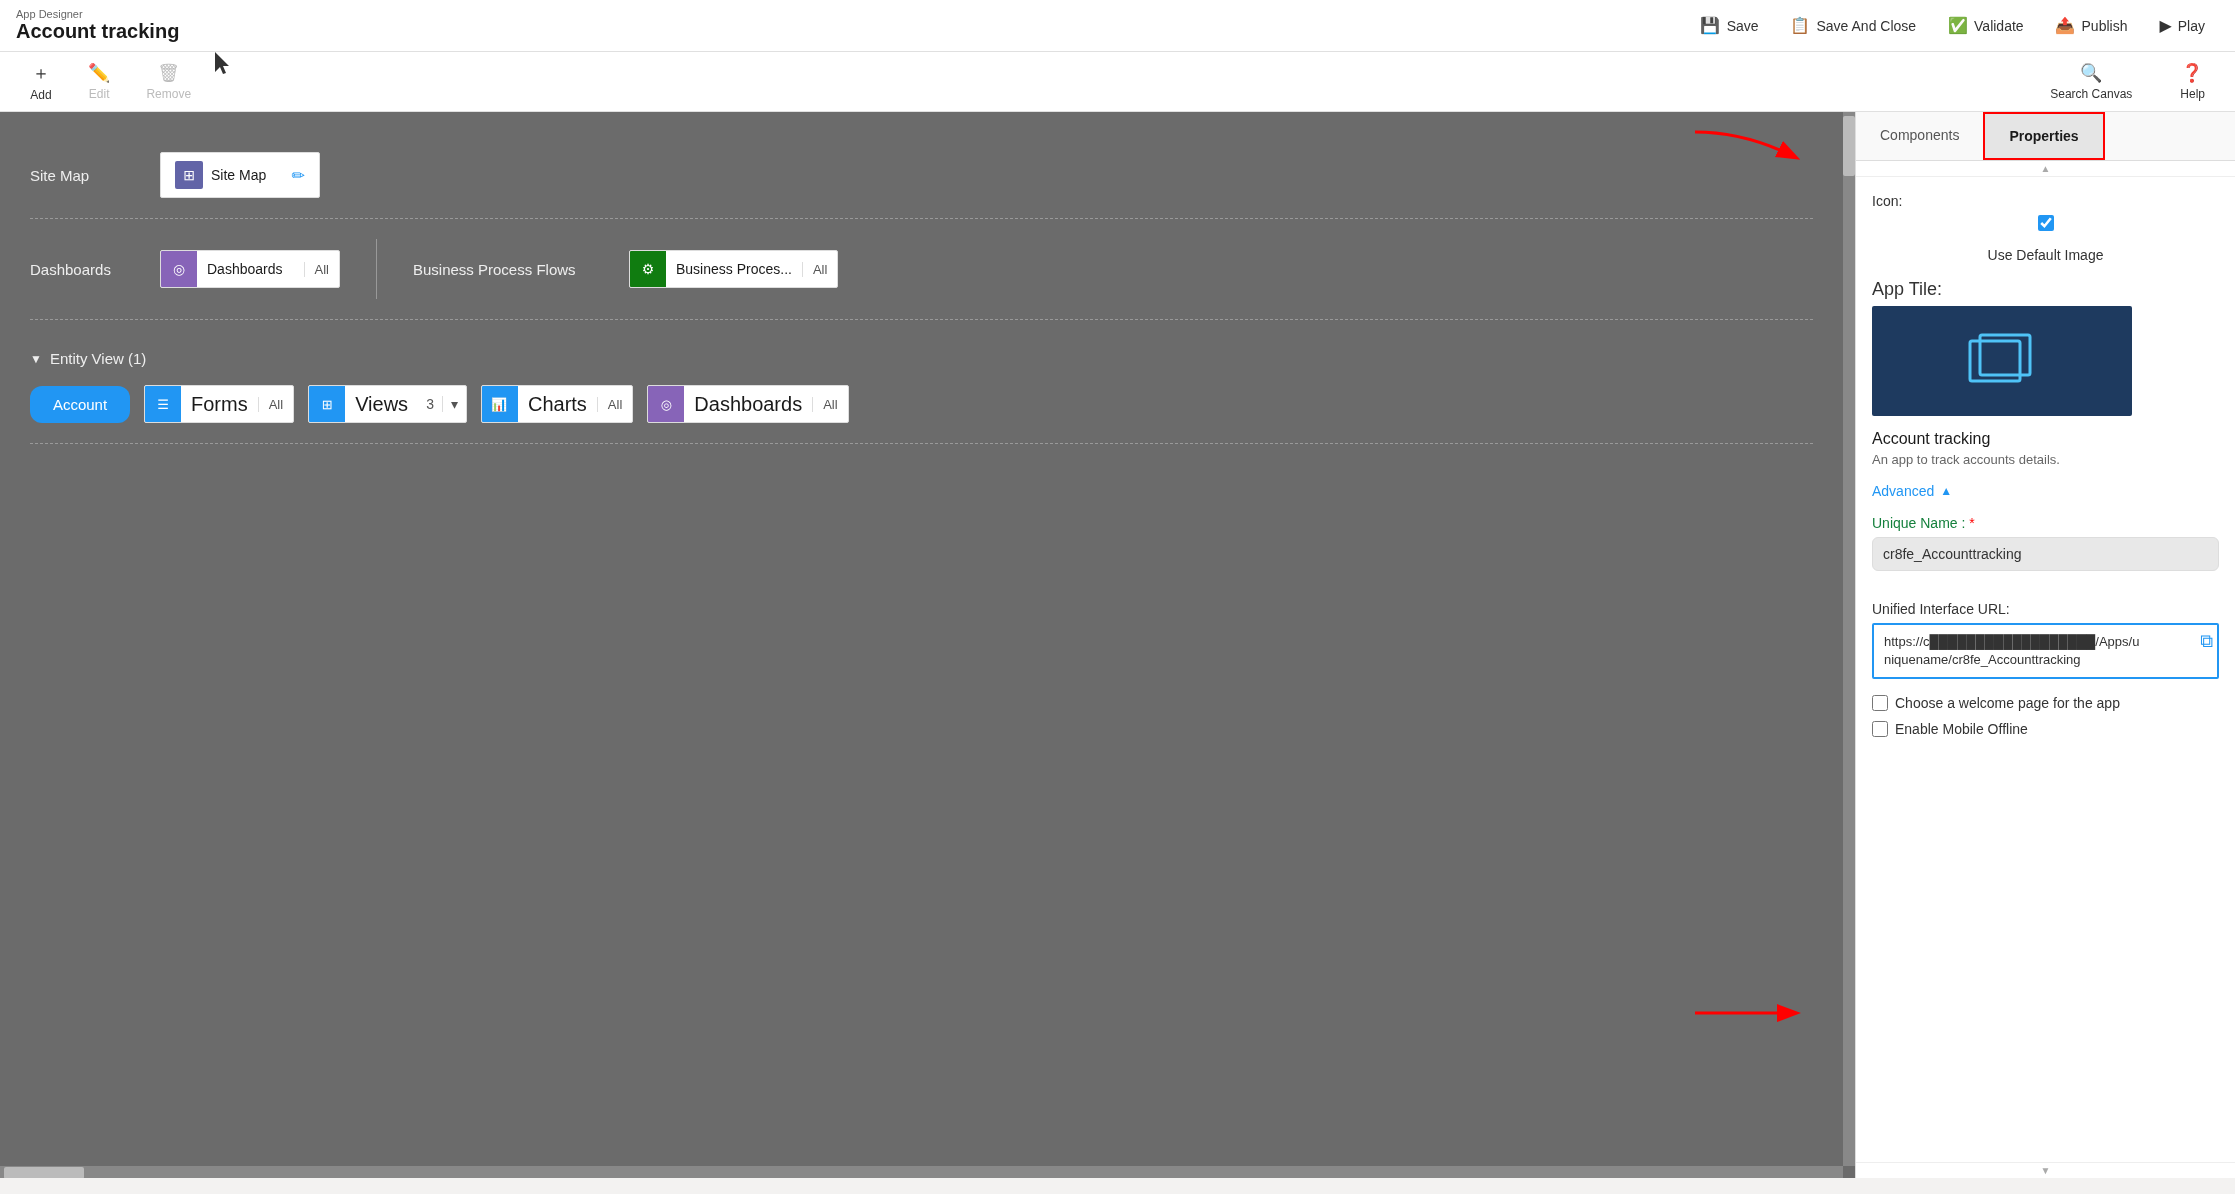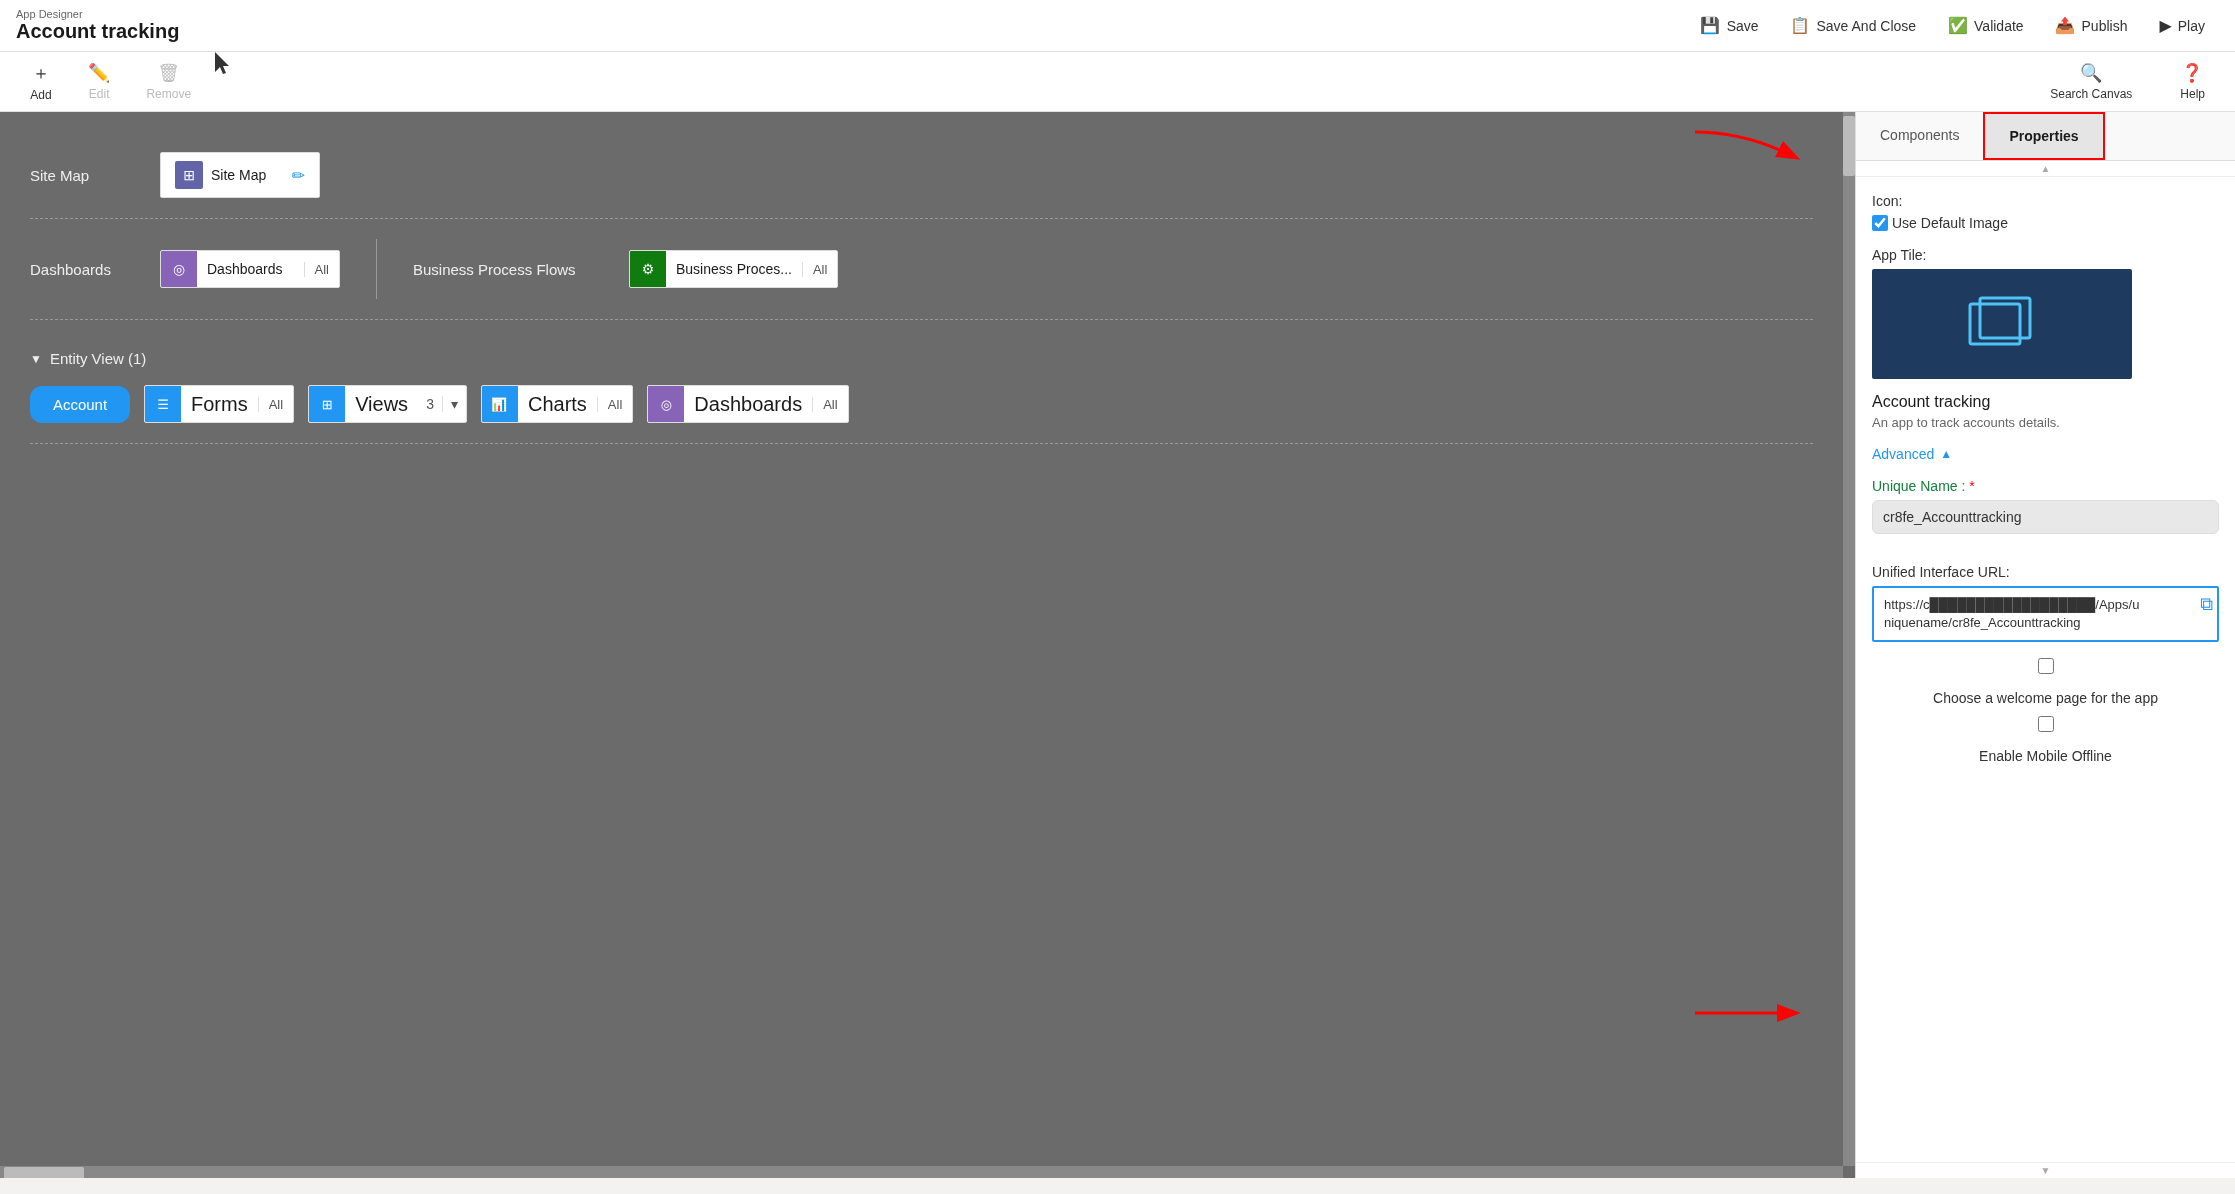--- a/index.html
+++ b/index.html
@@ -164,23 +164,23 @@
     .panel-tab.active { color: #1a1a1a; font-weight: 600; border-bottom: 3px solid #2196f3; background: #fff; }
     .panel-tab.highlighted { border: 2px solid red; background: #e5e5e5; }
 
     .panel-content {
       flex: 1; overflow-y: auto; padding: 16px;
     }
 
     
     .prop-section { margin-bottom: 16px; }
     .prop-label { font-size: 14px; color: #333; margin-bottom: 6px; }
-    .prop-label-bold { font-size: 14px; color: #333; margin-bottom: 6px; font-weight: 500; }
-
-    .checkbox-row { display: flex; gap: 4px; margin-bottom: 10px; }
+    .prop-label-bold { font-size: 18px; color: #333; margin-bottom: 6px; font-weight: 500; }
+
+    .checkbox-row { display: flex; align-items: center; gap: 16px; margin-bottom: 10px; flex-direction: column; }
     .checkbox-row input[type="checkbox"] { width: 16px; height: 16px; accent-color: #2196f3; }
     .checkbox-row label { font-size: 14px; color: #333; }
 
     .app-tile {
       width: 260px; height: 110px; background: #1e3a5f;
       border-radius: 2px; display: flex; align-items: center; justify-content: center;
       margin-bottom: 14px;
     }
 
     .app-tile-name { font-size: 16px; color: #1a1a1a; margin-bottom: 4px; }
@@ -210,21 +210,21 @@
       font-size: 13px; color: #333; border-radius: 2px;
       background: #fff; line-height: 1.4;
       min-height: 56px; word-break: break-all;
     }
     .url-copy-btn {
       position: absolute; right: 6px; top: 8px;
       background: none; border: none; cursor: pointer;
       color: #2196f3; font-size: 18px;
     }
 
-    .checkbox-row2 { display: flex; align-items: center; gap: 16px; margin-bottom: 10px; flex-direction: column; }
+    .checkbox-row2 { display: flex; align-items: flex-end; gap: 7px; margin-bottom: 10px; }
     .checkbox-row2 input[type="checkbox"] { width: 16px; height: 16px; }
     .checkbox-row2 label { font-size: 14px; color: #333; }
 
     
     .cursor {
       position: absolute;
       top: 52px; left: 215px;
       width: 20px; height: 20px;
       pointer-events: none;
       z-index: 200;

